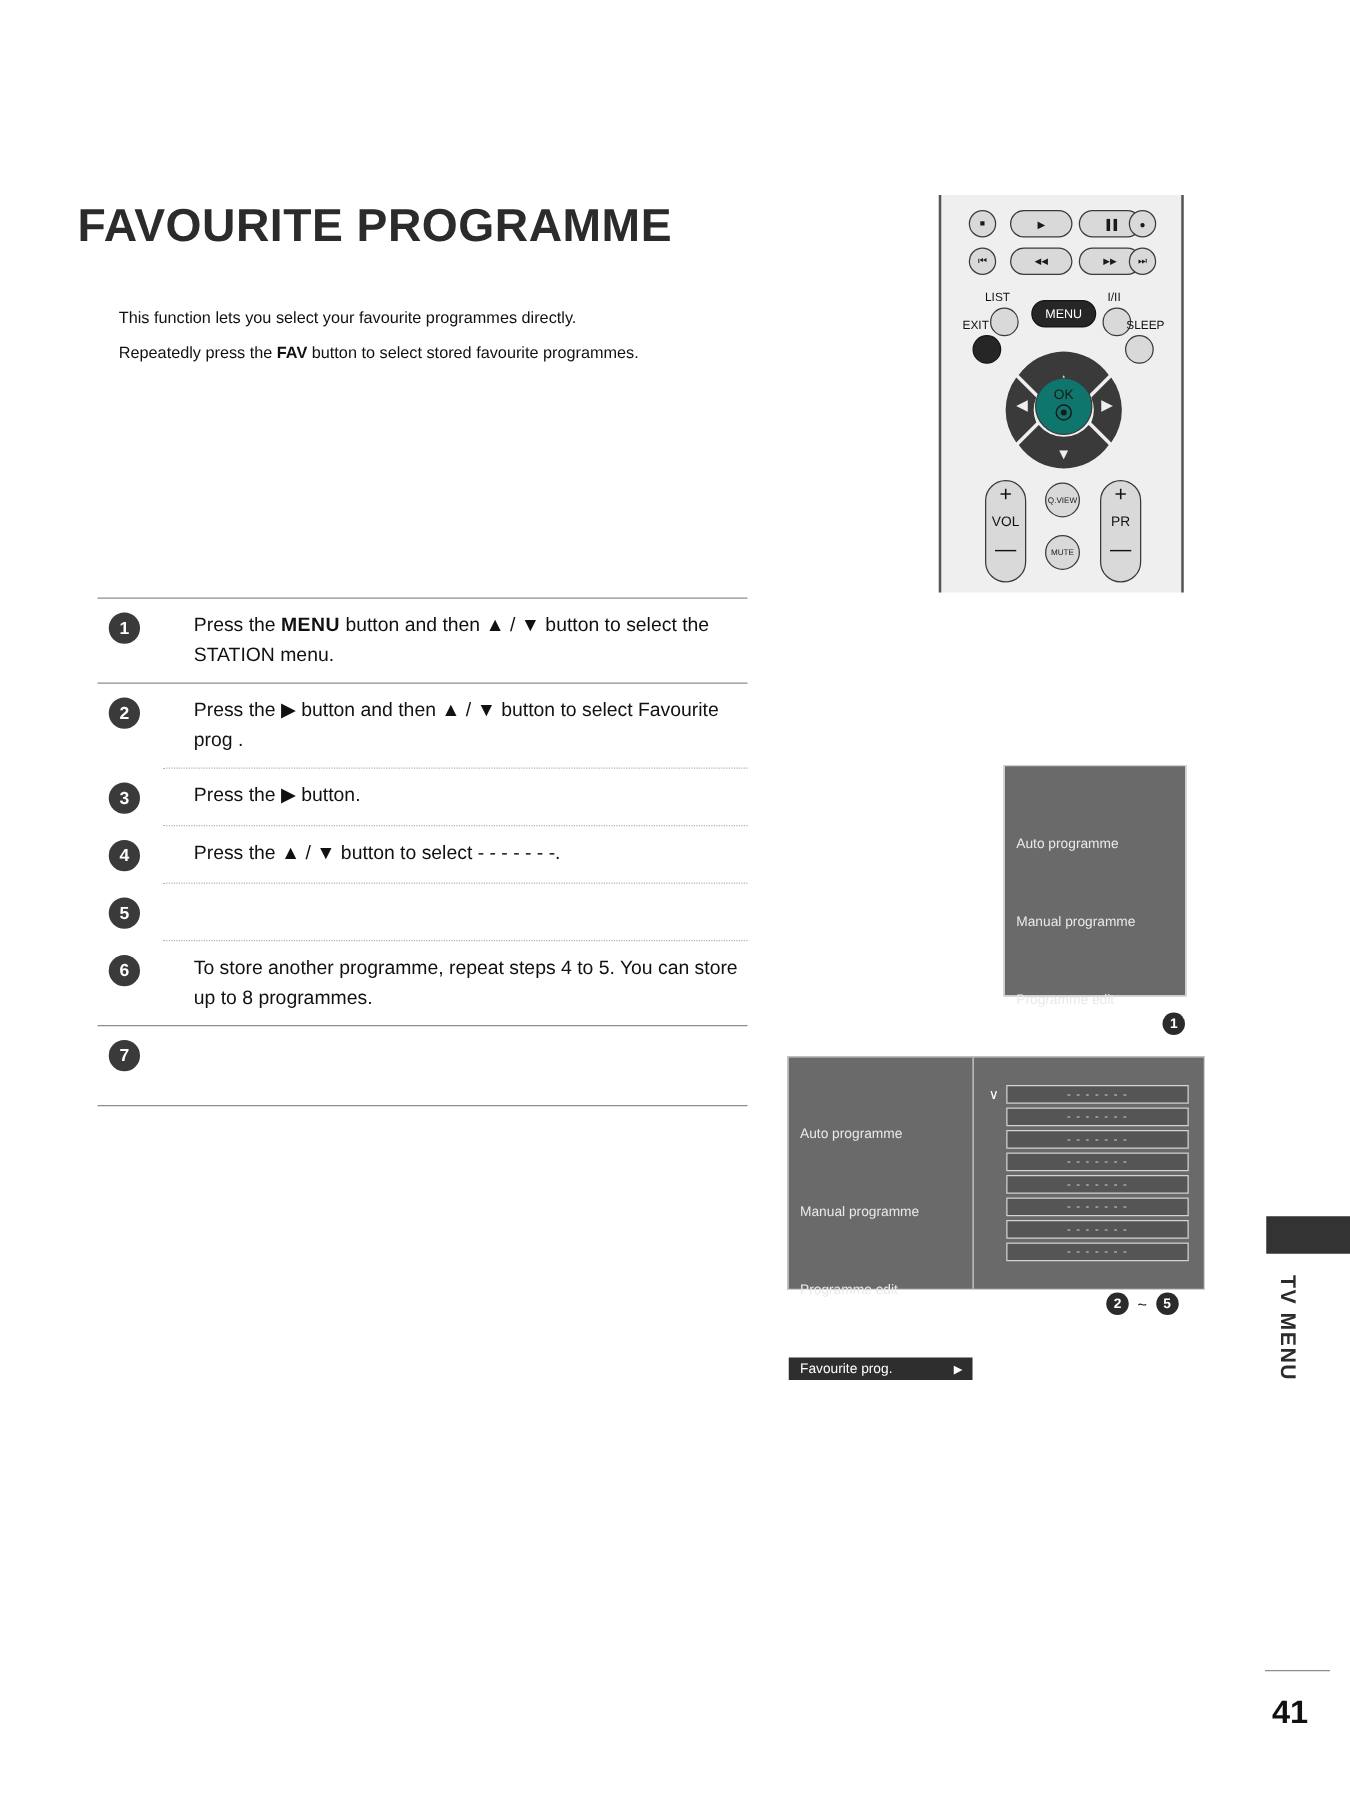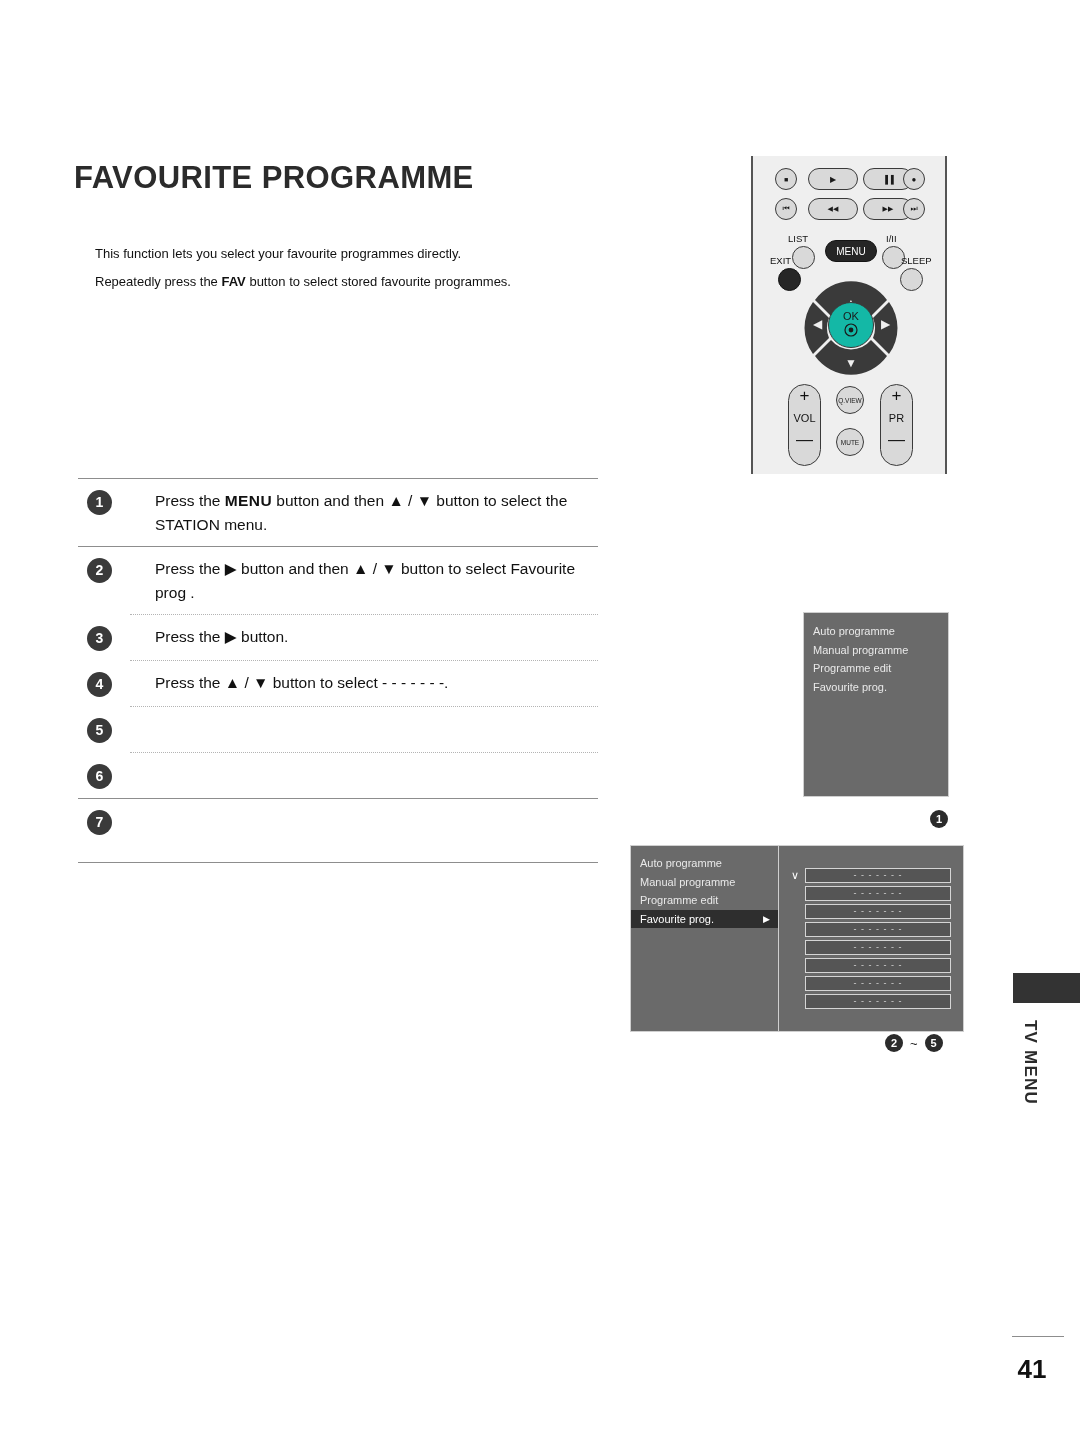--- a/index.html
+++ b/index.html
@@ -12,23 +12,23 @@
     height: 1439px;
     position: relative;
     font-family: "Liberation Sans", sans-serif;
     color: #1a1a1a;
     overflow: hidden;
   }
 
   
   #page-title {
     position: absolute;
-    left: 74px;
+    left: 62px;
     top: 160px;
-    font-size: 31px;
+    font-size: 37px;
     font-weight: bold;
     letter-spacing: 0.4px;
     color: #2b2b2b;
   }
 
   
   #intro {
     position: absolute;
     left: 95px;
     top: 240px;
@@ -114,21 +114,21 @@
     position: absolute;
     font-size: 9.5px;
     color: #111;
     white-space: nowrap;
   }
   #ok-center {
     position: absolute;
     width: 46px; height: 46px;
     left: 75px; top: 146px;
     border-radius: 50%;
-    background: #14b8a6;
+    background: #0f766e;
     border: 1.5px solid #3a3a3a;
     box-sizing: border-box;
     text-align: center;
     font-size: 11px;
     color: #1a1a1a;
     padding-top: 7px;
   }
   .vbar {
     position: absolute;
     width: 33px; height: 82px;
@@ -151,20 +151,21 @@
     border: 1.5px solid #cfcfcf;
     box-sizing: border-box;
     font-family: "Liberation Sans", sans-serif;
   }
   .osd-item {
     color: #e9e9e9;
     font-size: 11px;
     line-height: 18.5px;
     padding-left: 9px;
     white-space: nowrap;
+    margin-top: 44px;
   }
   .osd-item.sel {
     background: #2e2e2e;
     color: #ffffff;
     display: flex;
     justify-content: space-between;
     padding-right: 8px;
   }
   #osd1 { left: 803px; top: 612px; width: 146px; height: 185px; padding-top: 9px; }
   #osd2 { left: 630px; top: 845px; width: 334px; height: 187px; padding: 0; display: flex; }
@@ -295,20 +296,21 @@
   <div class="rule-dotted"></div>
 
   <div class="step">
     <div class="step-num">5</div>
   </div>
 
   <div class="rule-dotted"></div>
 
   <div class="step">
     <div class="step-num">6</div>
+    <div class="step-text">To store another programme, repeat steps 4  to 5. You can store up to 8 programmes.</div>
   </div>
 
   <div class="rule-solid"></div>
 
   <div class="step">
     <div class="step-num">7</div>
   </div>
 
   <div class="rule-solid" style="margin-top:18px;"></div>
 </div>

